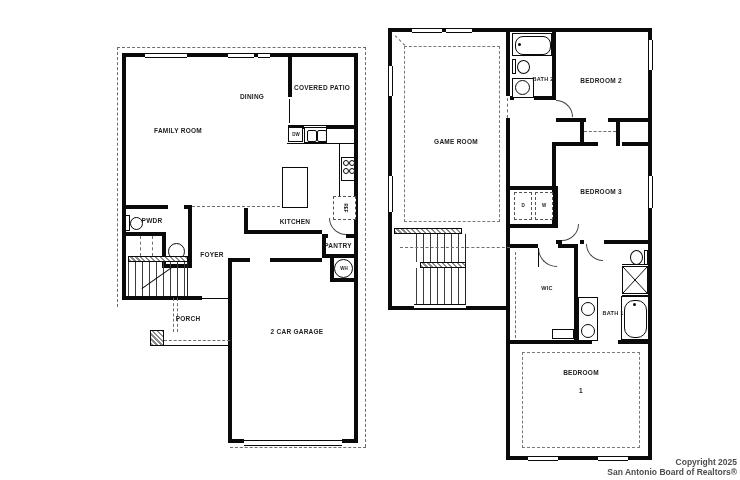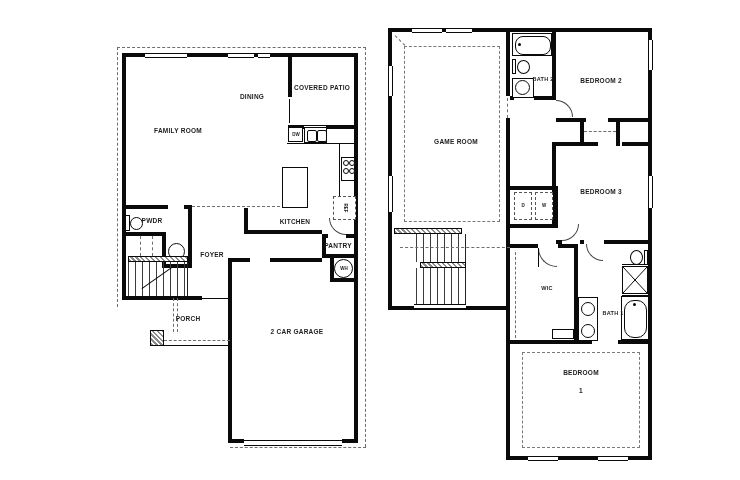--- a/index.html
+++ b/index.html
@@ -242,14 +242,18 @@
 
   <div class="lbl" style="left:456px;top:142px;">GAME ROOM</div>
   <div class="lbl" style="left:543px;top:80px;font-size:5.5px;">BATH 2</div>
   <div class="lbl" style="left:601px;top:81px;">BEDROOM 2</div>
   <div class="lbl" style="left:601px;top:192px;">BEDROOM 3</div>
   <div class="lbl" style="left:547px;top:289px;font-size:5.5px;">WIC</div>
   <div class="lbl" style="left:613px;top:314px;font-size:5.5px;">BATH 1</div>
   <div class="lbl" style="left:581px;top:373px;">BEDROOM</div>
   <div class="lbl" style="left:581px;top:391px;">1</div>
 
+  <div id="footer">
+    <div>Copyright 2025</div>
+    <div>San Antonio Board of Realtors®</div>
+  </div>
 
 </div>
 
 </body></html>

